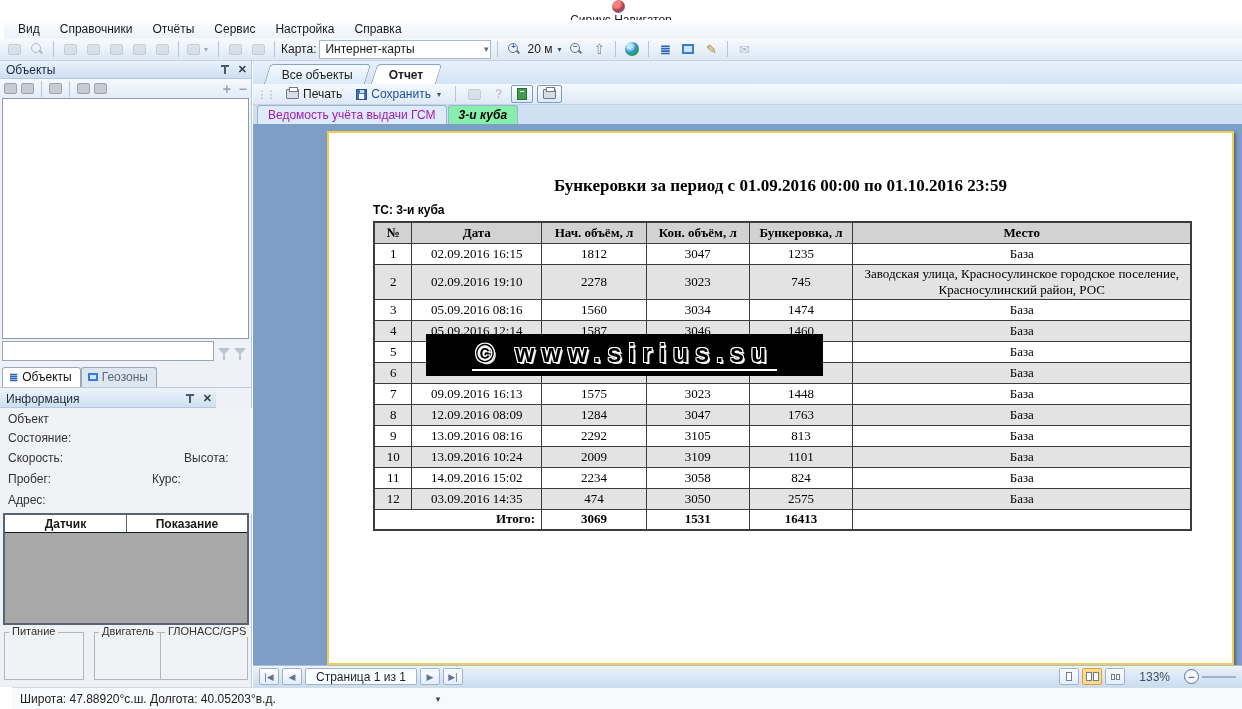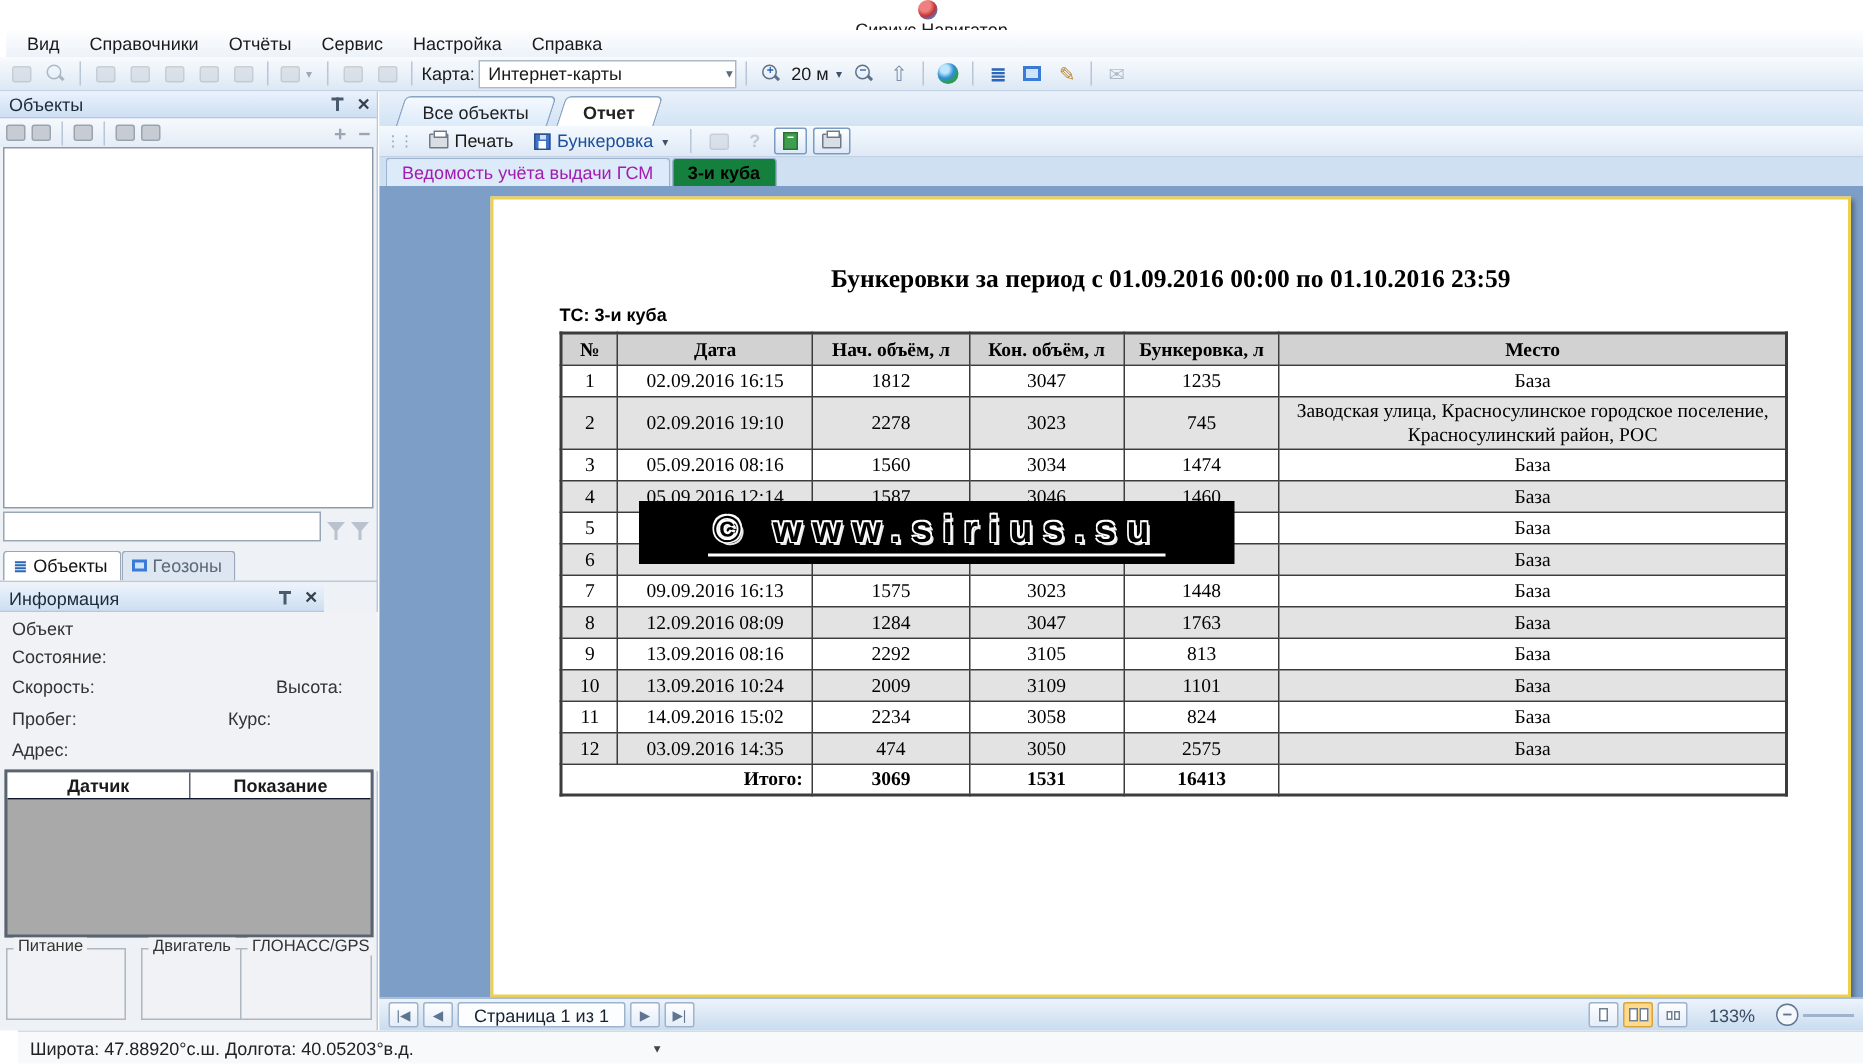--- a/index.html
+++ b/index.html
@@ -103,21 +103,21 @@
   .i-floppy::after { content:""; position:absolute; left:3px; top:0; width:4px; height:3px; background:#cfe0f8; }
   .darr { color:#40526a; font-size:8px; padding:0 2px; }
   .i-book { width:10px; height:12px; background:#3f9e4d; border:1px solid #2c6e36; position:relative; }
   .i-book::before { content:""; position:absolute; left:2px; top:2px; right:2px; height:1px; background:#fff; }
   .tgl { border:1px solid #7a9cc4; background:linear-gradient(#fefefe,#dce9f8); }
   .q { color:#8b97a5; font-weight:bold; }
   #report-tabs { position:absolute; left:0; top:44px; width:989px; height:19px; background:#cfe0f2;
     display:flex; align-items:flex-end; padding-left:4px; }
   .rtab { padding:2px 10px 2px; border:1px solid #9db4cf; border-bottom:none; border-radius:3px 3px 0 0;
     background:#dceafa; color:#a21caf; margin-right:1px; }
-  .rtab.act { background:#15803d; color:#000; font-weight:bold; }
+  .rtab.act { background:#86efac; color:#000; font-weight:bold;font-style:italic; }
 
   
   #report-view { position:absolute; left:0; top:63px; width:989px; height:541px; background:#7d9ec7; overflow:hidden; }
   #page { position:absolute; left:74px; top:7px; width:907px; height:534px; background:#fff;
     border:2px solid #eecf4e; box-shadow:2px 2px 3px rgba(0,0,0,.35); }
   #rep-title { position:absolute; left:0; top:43px; width:100%; text-align:center;
     font:bold 17px "Liberation Serif", serif; color:#000; }
   #rep-sub { position:absolute; left:44px; top:70px; font:bold 12px "Liberation Sans", sans-serif; color:#000; }
   #rep-table { position:absolute; left:44px; top:88px; width:819px; border-collapse:collapse;
     font:13px "Liberation Serif", serif; color:#000; border:2px solid #3c3c3c; }
@@ -325,21 +325,21 @@
   </div>
 
   <div id="report-toolbar">
     <span class="grip">⋮⋮</span>
     <span class="rtb">
       <span class="i-printer"></span>
       <span>Печать</span>
     </span>
     <span class="rtb">
       <span class="i-floppy"></span>
-      <span style="color:#1e4f9c;">Бункеровка</span>
+      <span style="color:#1e4f9c;">Сохранить</span>
       <span class="darr">▾</span>
     </span>
     <span class="tsep"></span>
     <span class="rtb" style="opacity:.45;">
       <span class="gicon"></span>
     </span>
     <span class="rtb" style="opacity:.45;">
       <span class="q">?</span>
     </span>
     <span class="rtb tgl">

